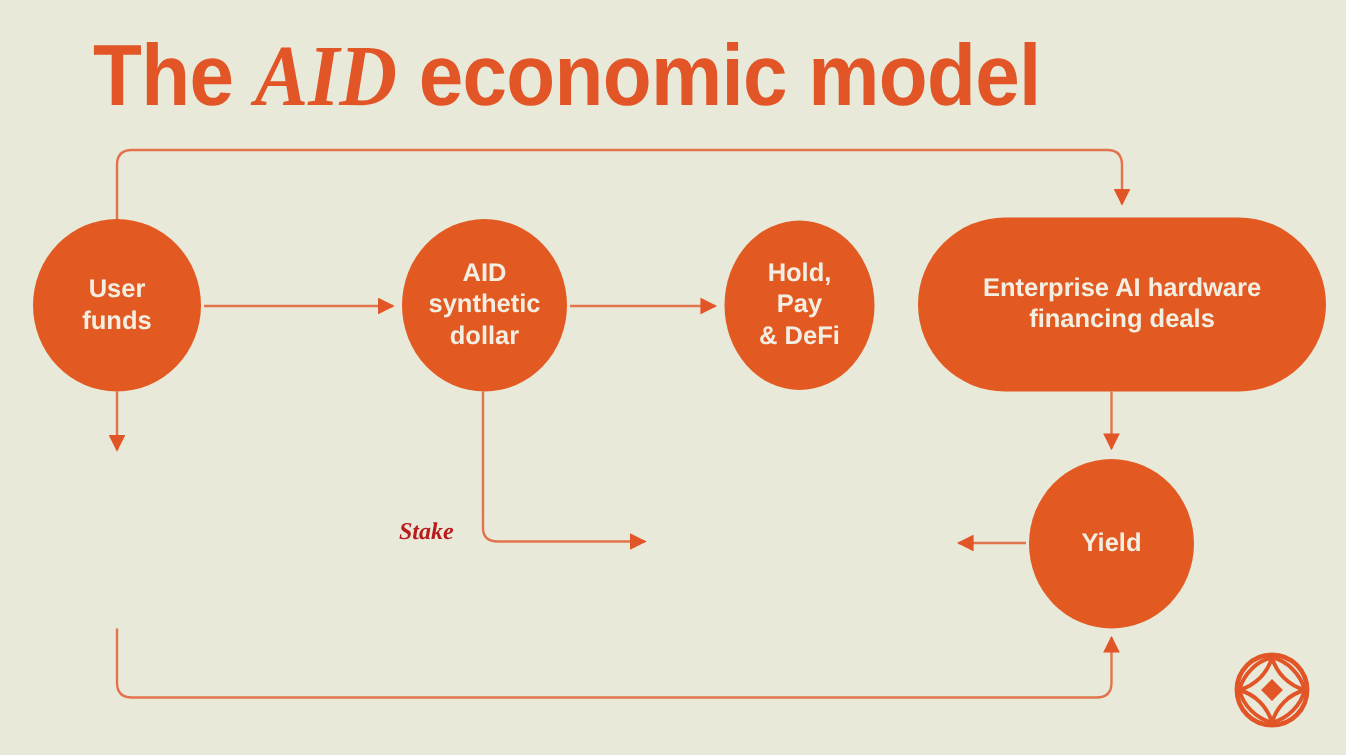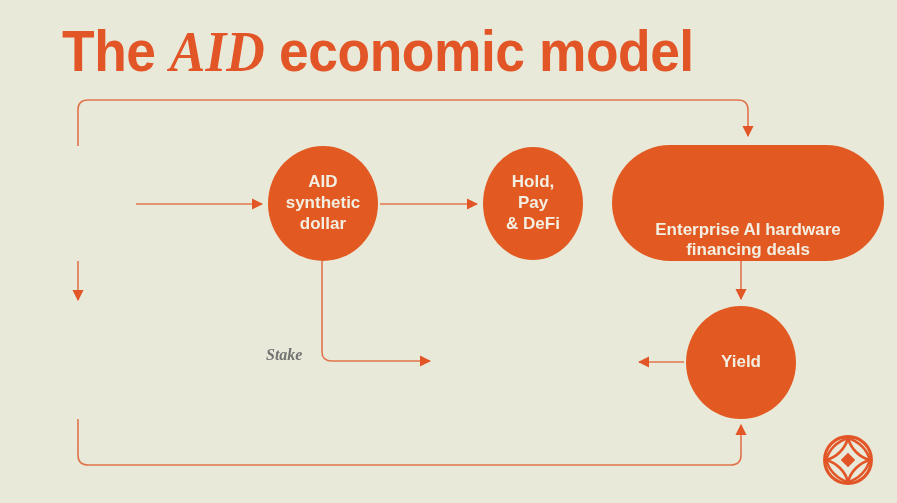--- a/index.html
+++ b/index.html
@@ -59,42 +59,42 @@
     justify-content: center;
     text-align: center;
     font-family: "Liberation Sans", sans-serif;
     font-weight: 700;
     line-height: 1.22;
     box-sizing: border-box;
     z-index: 3;
   }
   .node .lbl { white-space: pre-line; display: block; }
   .circle { border-radius: 50%; }
-  .pill   { border-radius: 60px; align-items: flex-end; }
+  .pill   { border-radius: 60px; }
   .rrect  { border-radius: 48px; }
 
   
   #n-user      { left: 22px;  top: 146px; width: 112px; height: 115px; font-size: 17px; }
   #n-aid       { left: 268px; top: 146px; width: 110px; height: 115px; font-size: 17px; }
   #n-hold      { left: 483px; top: 147px; width: 100px; height: 113px; font-size: 17px; }
   #n-ent       { left: 612px; top: 145px; width: 272px; height: 116px; font-size: 17px; padding: 0 20px; }
   #n-tbills    { left: 22px;  top: 307px; width: 108px; height: 112px; font-size: 17px; }
   #n-said      { left: 436px; top: 305px; width: 197px; height: 116px; font-size: 17px; padding: 0 14px; }
   #n-yield     { left: 686px; top: 306px; width: 110px; height: 113px; font-size: 17px; }
 
   
   #stake-label {
     position: absolute;
     left: 266px;
     top: 346px;
     font-family: "Liberation Serif", serif;
     font-style: italic;
     font-weight: 700;
     font-size: 16px;
-    color: #737373;
+    color: #b91c1c;
     z-index: 4;
   }
 
   
   #logo {
     position: absolute;
     left: 822px;
     top: 434px;
     width: 52px;
     height: 52px;
@@ -128,20 +128,24 @@
       <path d="M 322 261 L 322 352 Q 322 361 332 361 L 430 361" marker-end="url(#ah)"></path>
 
       <path d="M 741 261 L 741 299" marker-end="url(#ah)"></path>
 
       <path d="M 684 362 L 639 362" marker-end="url(#ah)"></path>
 
       <path d="M 78 419 L 78 455 Q 78 465 88 465 L 731 465 Q 741 465 741 455 L 741 425" marker-end="url(#ah)"></path>
     </g>
   </svg>
 
+  <div class="node circle" id="n-user">
+    <span class="lbl">User
+funds</span>
+  </div>
 
   <div class="node circle" id="n-aid">
     <span class="lbl">AID
 synthetic
 dollar</span>
   </div>
 
   <div class="node circle" id="n-hold">
     <span class="lbl">Hold,
 Pay

